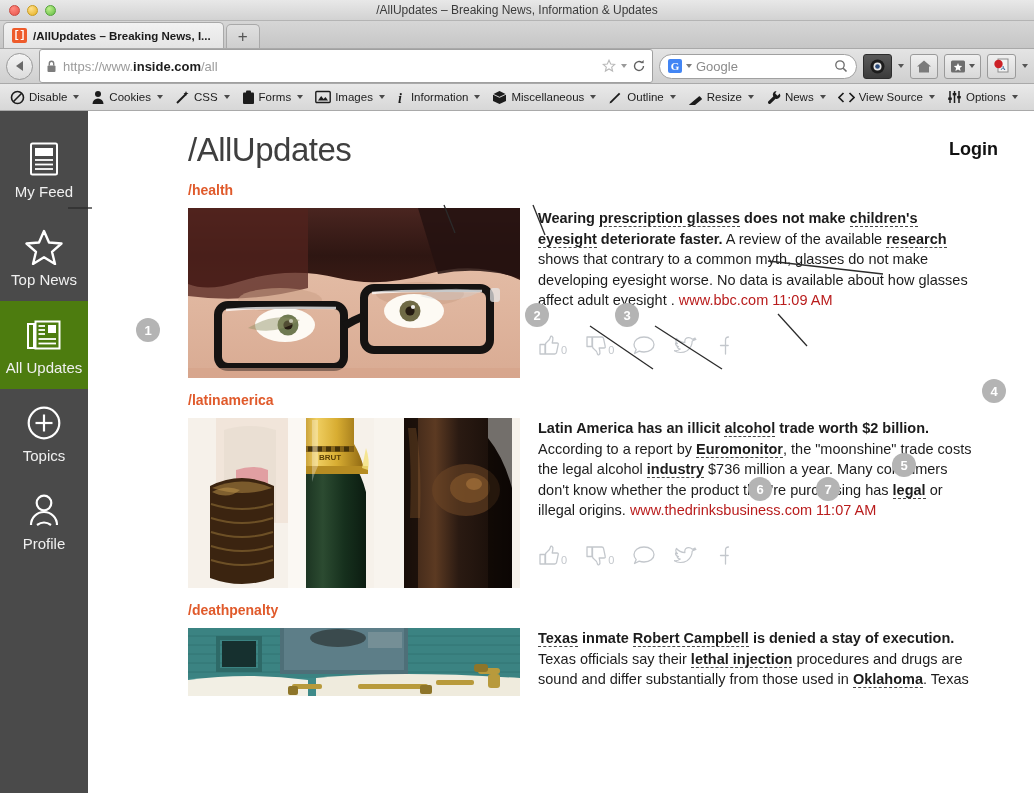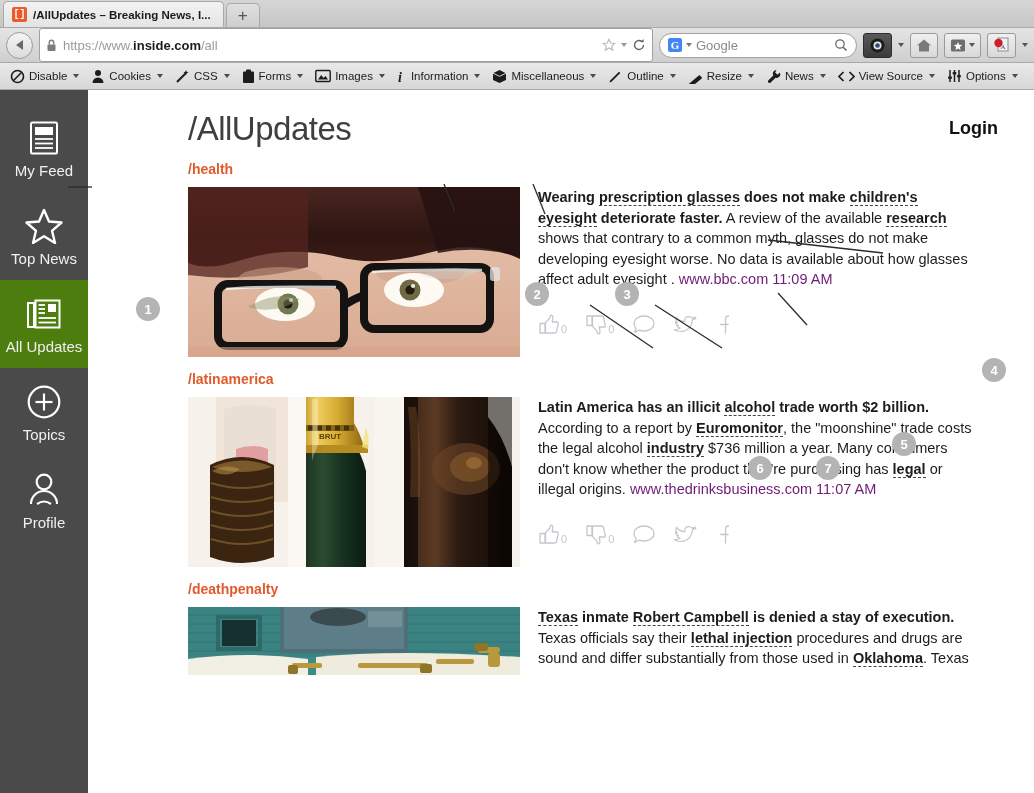--- a/index.html
+++ b/index.html
@@ -170,41 +170,49 @@
     width: 332px; height: 170px; background: #ccc;
     position: relative; overflow: hidden;
   }
   .art-right { flex: 1 1 auto; padding-top: 26px; padding-right: 60px; }
   .summary {
     font-size: 14.5px; color: #1c1c1c; line-height: 20.5px;
     margin: 0;
   }
   .summary b { font-weight: bold; }
   .ent { border-bottom: 1px dashed #444; }
-  .meta { color: #701a75; }
+  .meta { color: #b91c1c; }
   .actions { display: flex; align-items: center; gap: 18px; margin-top: 24px; }
   .act { display: flex; align-items: flex-end; color: #c3c7cc; }
   .act .cnt { font-size: 11px; color: #c3c7cc; margin-left: 1px; }
 
   
   .anno { position: absolute; z-index: 30; }
   .bubble {
     width: 24px; height: 24px; border-radius: 50%;
     background: #b4b4b4; color: #fff;
     font-size: 13px; font-weight: bold;
     display: flex; align-items: center; justify-content: center;
     font-family: "Liberation Sans", sans-serif;
   }
   .leader { position: absolute; z-index: 29; pointer-events: none; }
 </style>
 </head>
 <body>
 
 <div class="browser">
 
+  <div class="titlebar">
+    <div class="traffic">
+      <div class="light red"></div>
+      <div class="light yellow"></div>
+      <div class="light green"></div>
+    </div>
+    <div class="window-title">/AllUpdates – Breaking News, Information &amp; Updates</div>
+  </div>
 
   <div class="tabstrip">
     <div class="tab">
       <div class="favicon">[]</div>
       <div class="tab-title">/AllUpdates – Breaking News, I...</div>
     </div>
     <div class="newtab">+</div>
   </div>
 
   <div class="navbar">

